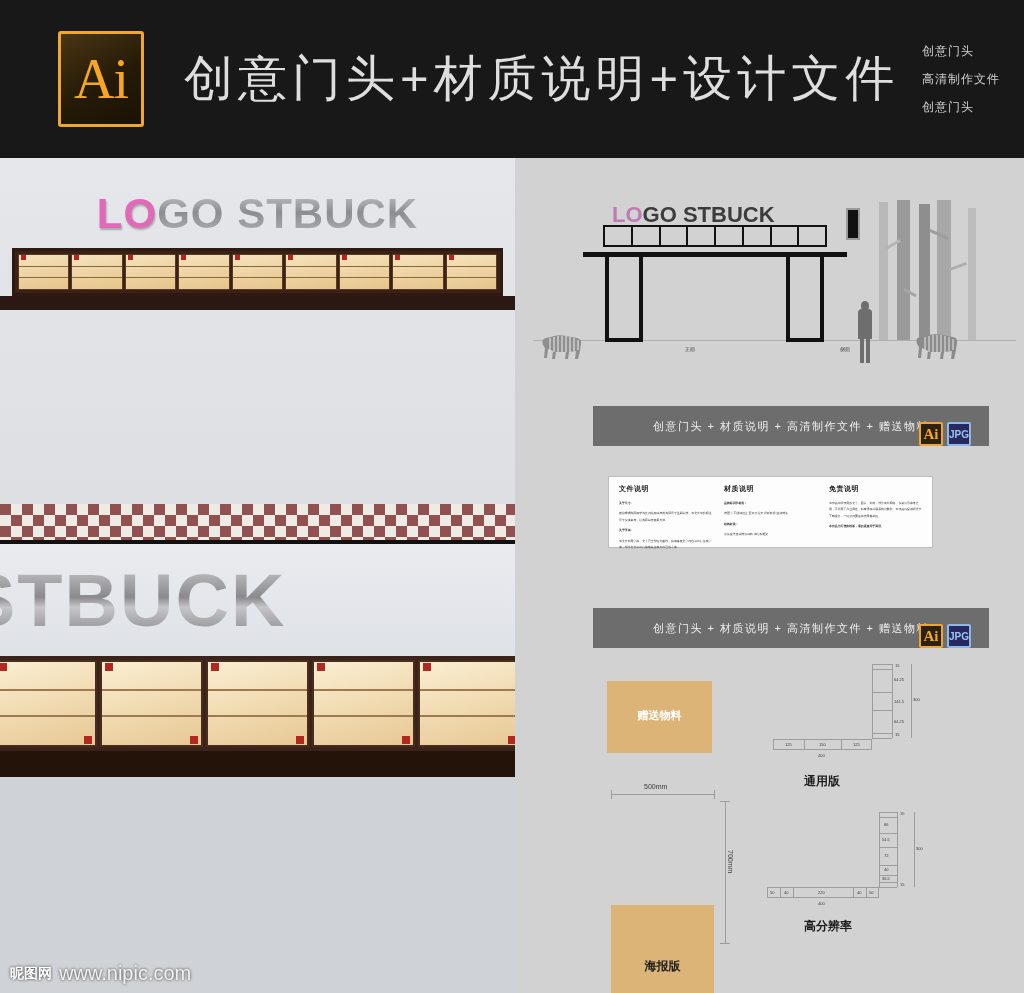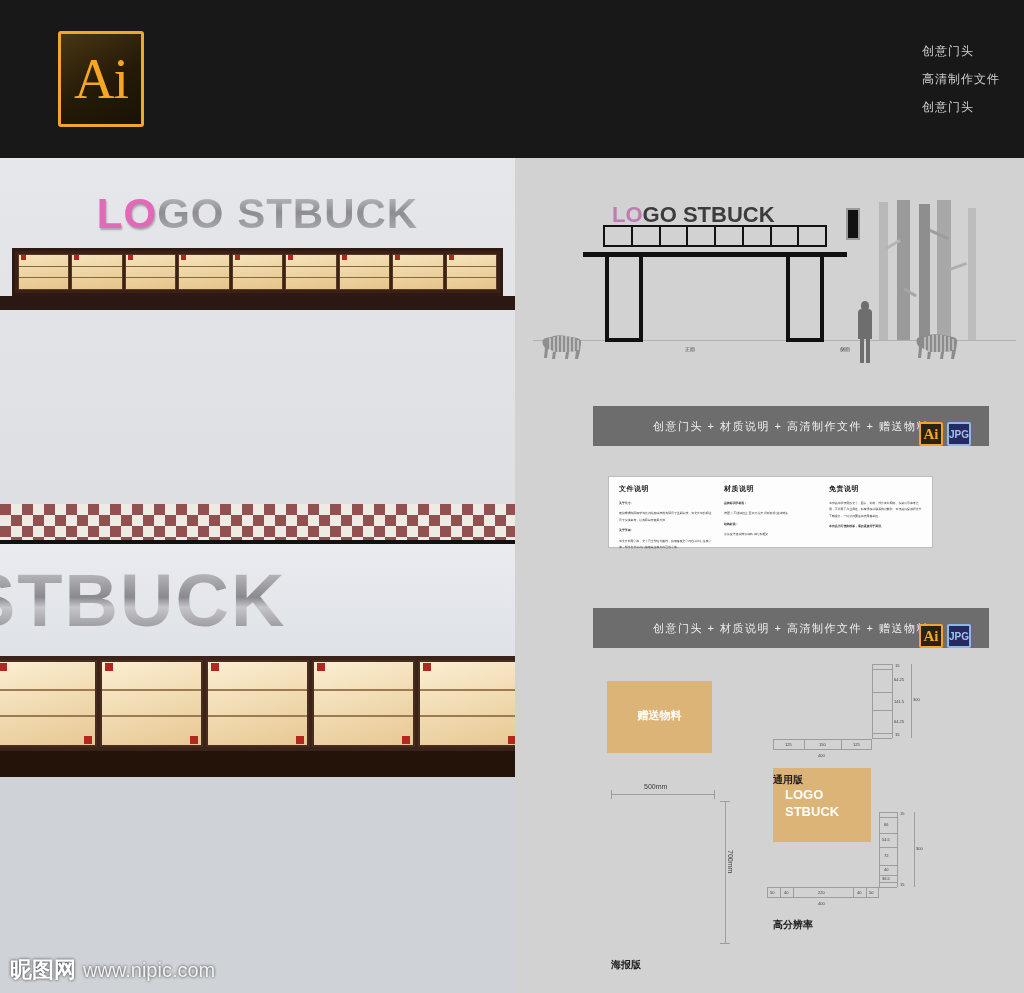--- a/index.html
+++ b/index.html
@@ -210,21 +210,21 @@
   }
   .p2-dark i{ position:absolute; left:16px; right:20px; top:60px; height:120px; border:2px solid #3e2616; display:block;}
 
   
   .watermark {
     position:absolute; left: 10px; bottom: 8px;
     display:flex; align-items:center; gap:7px;
     z-index: 5;
   }
   .watermark .cn {
-    font-size: 22px; color: #fff; font-weight: bold;
+    font-size: 14px; color: #fff; font-weight: bold;
     font-family: "Liberation Sans", sans-serif;
     text-shadow: 0 0 3px rgba(0,0,0,.8);
     letter-spacing: 0px;
   }
   .watermark .url {
     font-size: 20px; color:#f2f2f2; font-family:"Liberation Sans",sans-serif;
     text-shadow: 0 0 3px rgba(0,0,0,.8);
   }
 
   
@@ -315,41 +315,42 @@
   }
   .spec-col p.sub { font-weight: bold; }
 
   
   .mock { position:absolute;margin-top:16px; }
   .mock-tan { background: #ddb477; position: relative; }
   .mock-tan .txt {
     position:absolute; color:#ffffff; font-weight: bold; line-height: 1.25;
   }
   .mock-caption {
-    position:absolute; text-align:left; font-size: 10px; color:#1c1c1c; font-weight:bold;font-family:Liberation Serif, serif;
+    position:absolute; text-align:center; font-size: 12px; color:#1c1c1c; font-weight:bold;font-family:Liberation Serif, serif;
   }
   .dimline { position:absolute; background:#9d9d9d; }
   .dimtext { position:absolute; font-size: 4px; color:#3a3a3a; }
   .dimtext.v { writing-mode: vertical-rl; }
 
   
   .idstrip {
     position: absolute; right: 0; bottom: 12px;
     background: rgba(170,170,170,.85);
     color: #f2f2f2; font-size: 11px;
     padding: 3px 8px; letter-spacing: .2px;
   }
 </style>
 </head>
 <body>
 
 <div class="header">
   <div class="ai-logo">
     <span>Ai</span>
   </div>
+  <div class="header-title">创意门头+材质说明+设计文件</div>
   <div class="header-notes">
     <div>创意门头</div>
     <div>高清制作文件</div>
     <div>创意门头</div>
   </div>
 </div>
 
 <div class="left-col">
 
   <div class="photo photo-top">
@@ -537,24 +538,20 @@
   </div>
   <div class="badges" style="left: 404px; top: 466px;">
     <div class="badge badge-ai">Ai</div>
     <div class="badge badge-jpg">JPG</div>
   </div>
 
   <div class="mock mock-tan" style="left: 92px; top: 507px; width: 105px; height: 72px;">
     <div class="txt" style="left:0; right:0; top:28px; text-align:center; font-size:11px;">赠送物料</div>
   </div>
 
-  <div class="mock mock-tan" style="left: 258px; top: 506px; width: 98px; height: 74px;">
-    <div class="txt" style="left:12px; top:19px; font-size:13px;">LOGO</div>
-    <div class="txt" style="left:12px; top:36px; font-size:13px;">STBUCK</div>
-  </div>
 
   <div>
     <div class="dimline" style="left:357px; top:506px; width:1px; height:74px;"></div>
     <div class="dimline" style="left:377px; top:506px; width:1px; height:74px;"></div>
     <div class="dimline" style="left:357px; top:506px; width:20px; height:1px;"></div>
     <div class="dimline" style="left:357px; top:511px; width:20px; height:1px;"></div>
     <div class="dimline" style="left:357px; top:534px; width:20px; height:1px;"></div>
     <div class="dimline" style="left:357px; top:552px; width:20px; height:1px;"></div>
     <div class="dimline" style="left:357px; top:575px; width:20px; height:1px;"></div>
     <div class="dimline" style="left:357px; top:580px; width:20px; height:1px;"></div>

